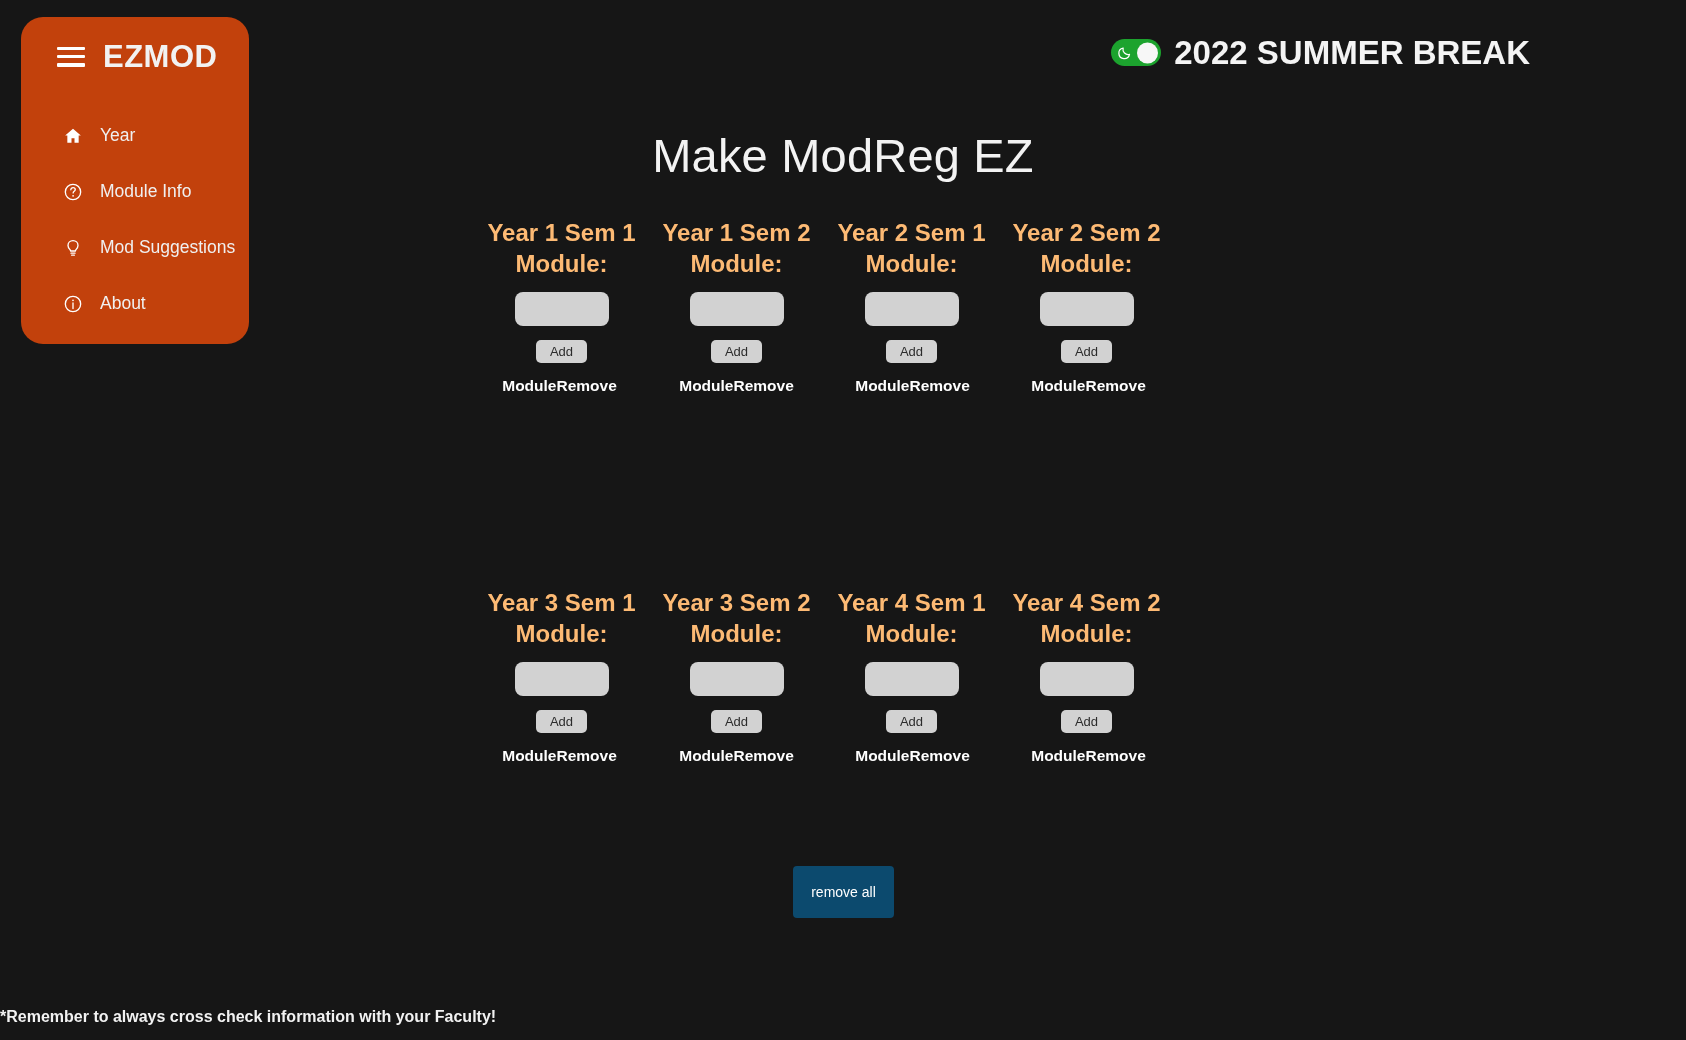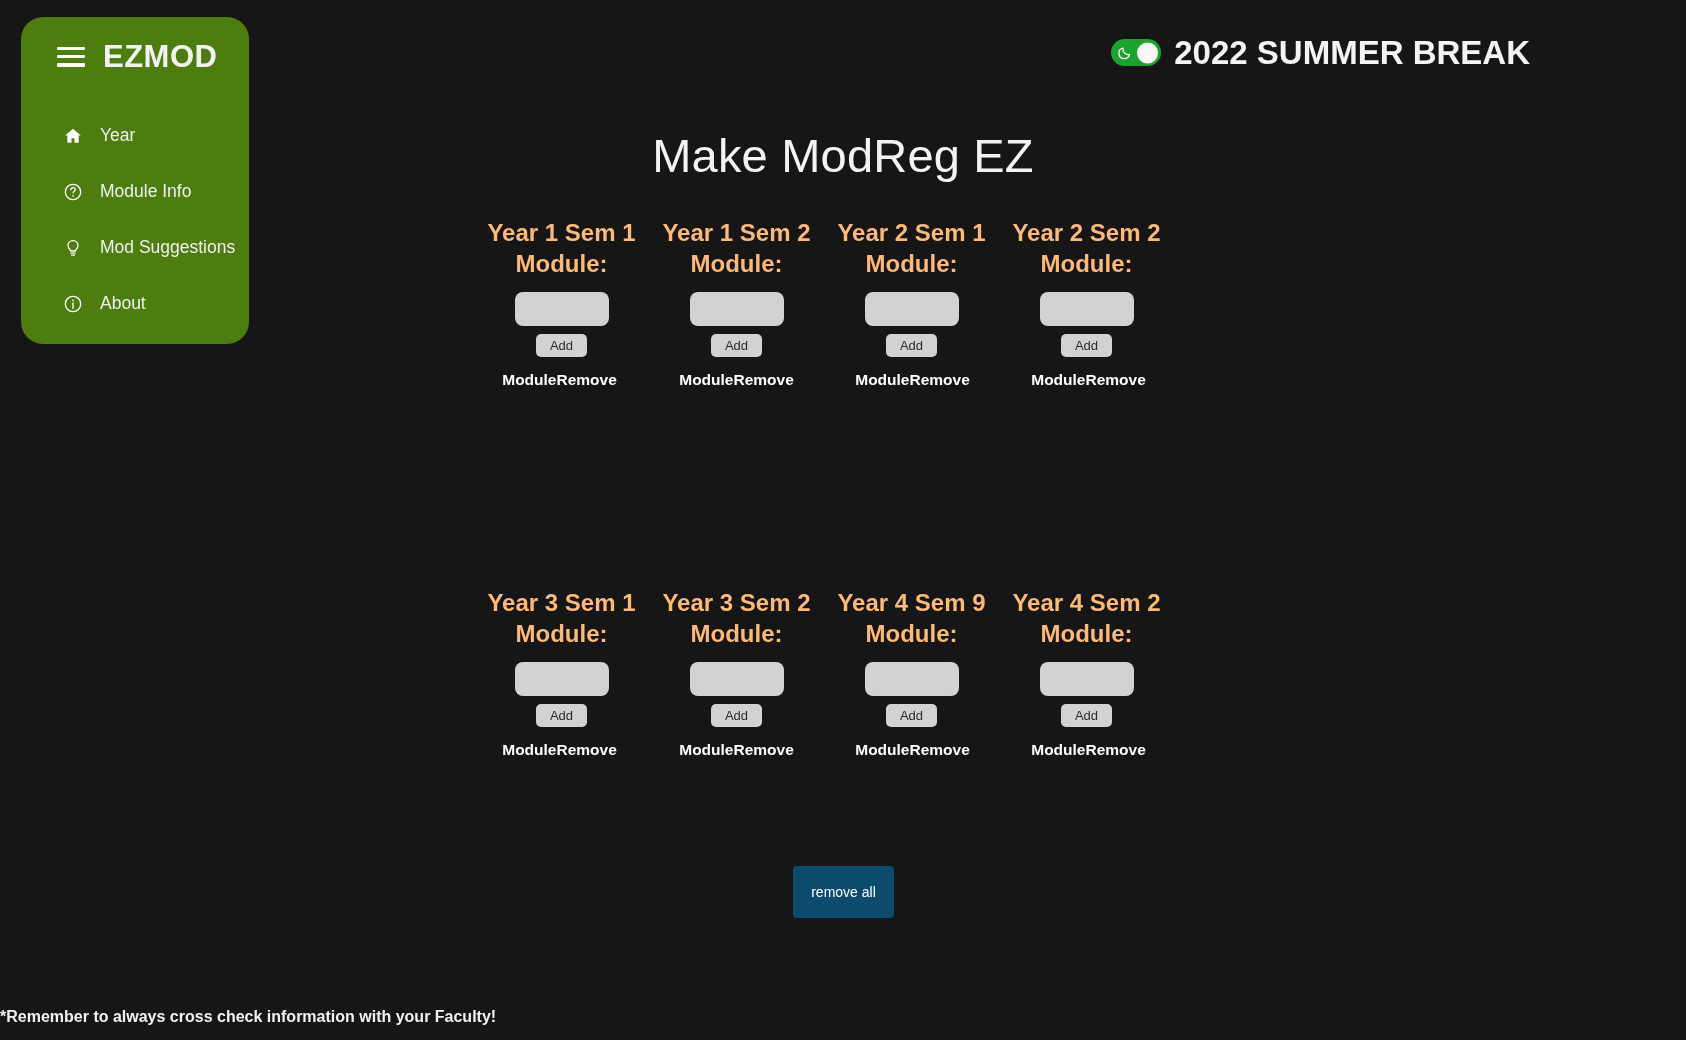--- a/index.html
+++ b/index.html
@@ -19,21 +19,21 @@
     background: #161616;
   }
 
   
   #sidebar {
     position: absolute;
     left: 21px;
     top: 17px;
     width: 228px;
     height: 327px;
-    background: #4d7c0f;
+    background: #c2410c;
     border-radius: 22px;
     padding: 0;
   }
 
   #sidebar-header {
     display: flex;
     align-items: center;
     gap: 18px;
     padding: 24px 0 0 36px;
   }
@@ -189,21 +189,21 @@
     border: none;
     border-radius: 8px;
     outline: none;
     font-family: "Liberation Sans", sans-serif;
     font-size: 14px;
     color: #222;
     padding: 0 8px;
   }
 
   .add-btn {
-    margin-top: 8px;
+    margin-top: 14px;
     min-width: 51px;
     height: 23px;
     background: #d2d2d2;
     border: none;
     border-radius: 5px;
     font-family: "Liberation Sans", sans-serif;
     font-size: 13px;
     color: #2b2b2b;
     cursor: pointer;
     line-height: 1;
@@ -411,21 +411,21 @@
       <input class="mod-input" type="text" placeholder="" style="">
       <button class="add-btn">Add</button>
       <div class="table-head">
         <span>Module</span>
         <span>Remove</span>
       </div>
     </div>
 
     <div class="sem-col">
       <div class="sem-title">
-        <span>Year 4 Sem 9</span><br>
+        <span>Year 4 Sem 1</span><br>
         <span>Module:</span>
       </div>
       <input class="mod-input" type="text" placeholder="" style="">
       <button class="add-btn">Add</button>
       <div class="table-head">
         <span>Module</span>
         <span>Remove</span>
       </div>
     </div>
 

